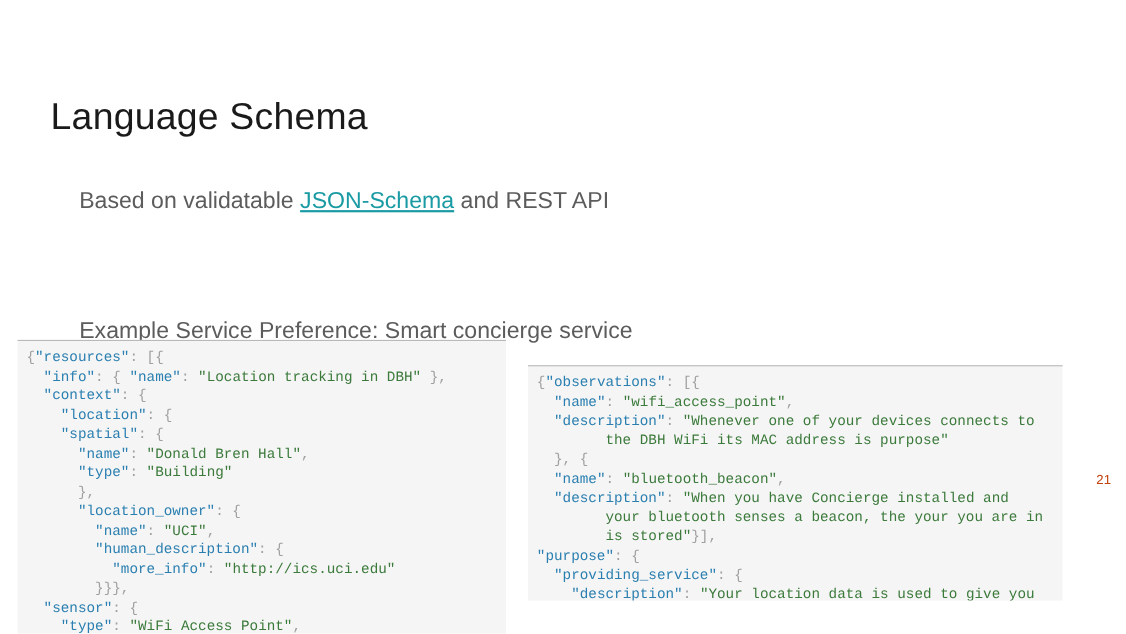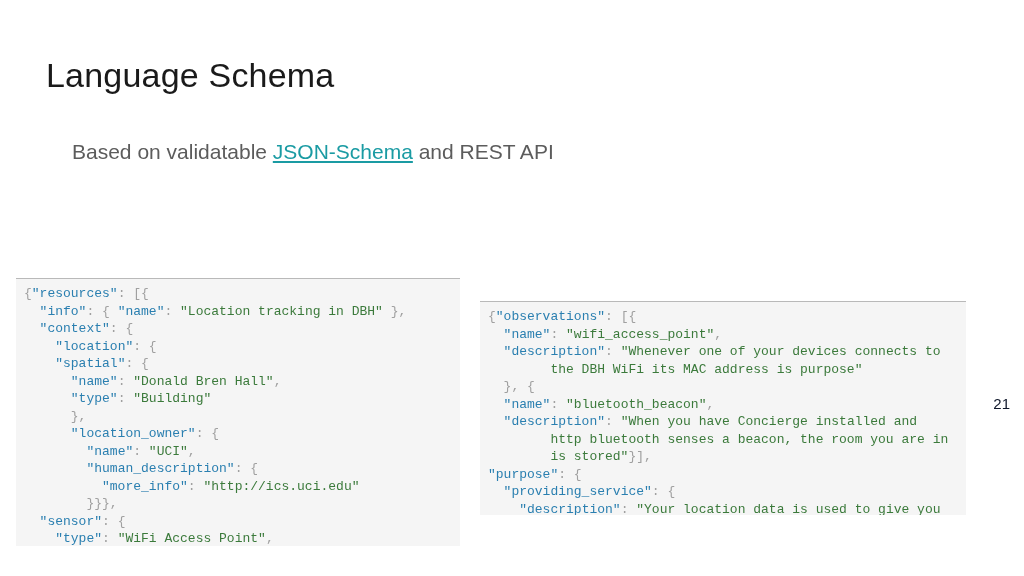--- a/index.html
+++ b/index.html
@@ -9,20 +9,21 @@
     height: 576px;
     background: #ffffff;
     font-family: Arial, Helvetica, sans-serif;
     overflow: hidden;
     position: relative;
   }
   .slide {
     position: relative;
     width: 1024px;
     height: 420px;
+    margin-top: 31px;
   }
   .title {
     position: absolute;
     left: 46px;
     top: 56px;
     font-size: 34px;
     color: #1a1a1a;
     font-weight: 400;
     letter-spacing: 0.2px;
   }
@@ -66,35 +67,36 @@
     height: 214px;
   }
   
   .p  { color: #a0a0a0; }            
   .k  { color: #2a7fb0; }            
   .s  { color: #3b7a3b; }            
   .page-number {
     position: absolute;
     right: 14px;
     bottom: 8px;
-    font-size: 15px;
-    color: #0f172a;
+    font-size: 12px;
+    color: #c2410c;
   }
 </style>
 </head>
 <body>
 
 <div class="slide">
 
   <div class="title">Language Schema</div>
 
   <div class="body-text line1">
     <span>Based on validatable </span><a class="link">JSON-Schema</a><span> and REST API</span>
   </div>
 
+  <div class="body-text line3">Example Service Preference: Smart concierge service</div>
 
   <div class="codebox left"><span class="p">{</span><span class="k">"resources"</span><span class="p">: [{</span>
 <span>  </span><span class="k">"info"</span><span class="p">: { </span><span class="k">"name"</span><span class="p">: </span><span class="s">"Location tracking in DBH"</span><span class="p"> },</span>
 <span>  </span><span class="k">"context"</span><span class="p">: {</span>
 <span>    </span><span class="k">"location"</span><span class="p">: {</span>
 <span>    </span><span class="k">"spatial"</span><span class="p">: {</span>
 <span>      </span><span class="k">"name"</span><span class="p">: </span><span class="s">"Donald Bren Hall"</span><span class="p">,</span>
 <span>      </span><span class="k">"type"</span><span class="p">: </span><span class="s">"Building"</span>
 <span class="p">      },</span>
 <span>      </span><span class="k">"location_owner"</span><span class="p">: {</span>
@@ -108,21 +110,21 @@
 
 </div>
 
   <div class="codebox right"><span class="p">{</span><span class="k">"observations"</span><span class="p">: [{</span>
 <span>  </span><span class="k">"name"</span><span class="p">: </span><span class="s">"wifi_access_point"</span><span class="p">,</span>
 <span>  </span><span class="k">"description"</span><span class="p">: </span><span class="s">"Whenever one of your devices connects to</span>
 <span class="s">        the DBH WiFi its MAC address is purpose"</span>
 <span class="p">  }, {</span>
 <span>  </span><span class="k">"name"</span><span class="p">: </span><span class="s">"bluetooth_beacon"</span><span class="p">,</span>
 <span>  </span><span class="k">"description"</span><span class="p">: </span><span class="s">"When you have Concierge installed and</span>
-<span class="s">        http bluetooth senses a beacon, the room you are in</span>
+<span class="s">        your bluetooth senses a beacon, the your you are in</span>
 <span class="s">        is stored"</span><span class="p">}],</span>
 <span></span><span class="k">"purpose"</span><span class="p">: {</span>
 <span>  </span><span class="k">"providing_service"</span><span class="p">: {</span>
 <span>    </span><span class="k">"description"</span><span class="p">: </span><span class="s">"Your location data is used to give you</span>
 
 </div>
 
   <div class="page-number">21</div>
 
 </div>

